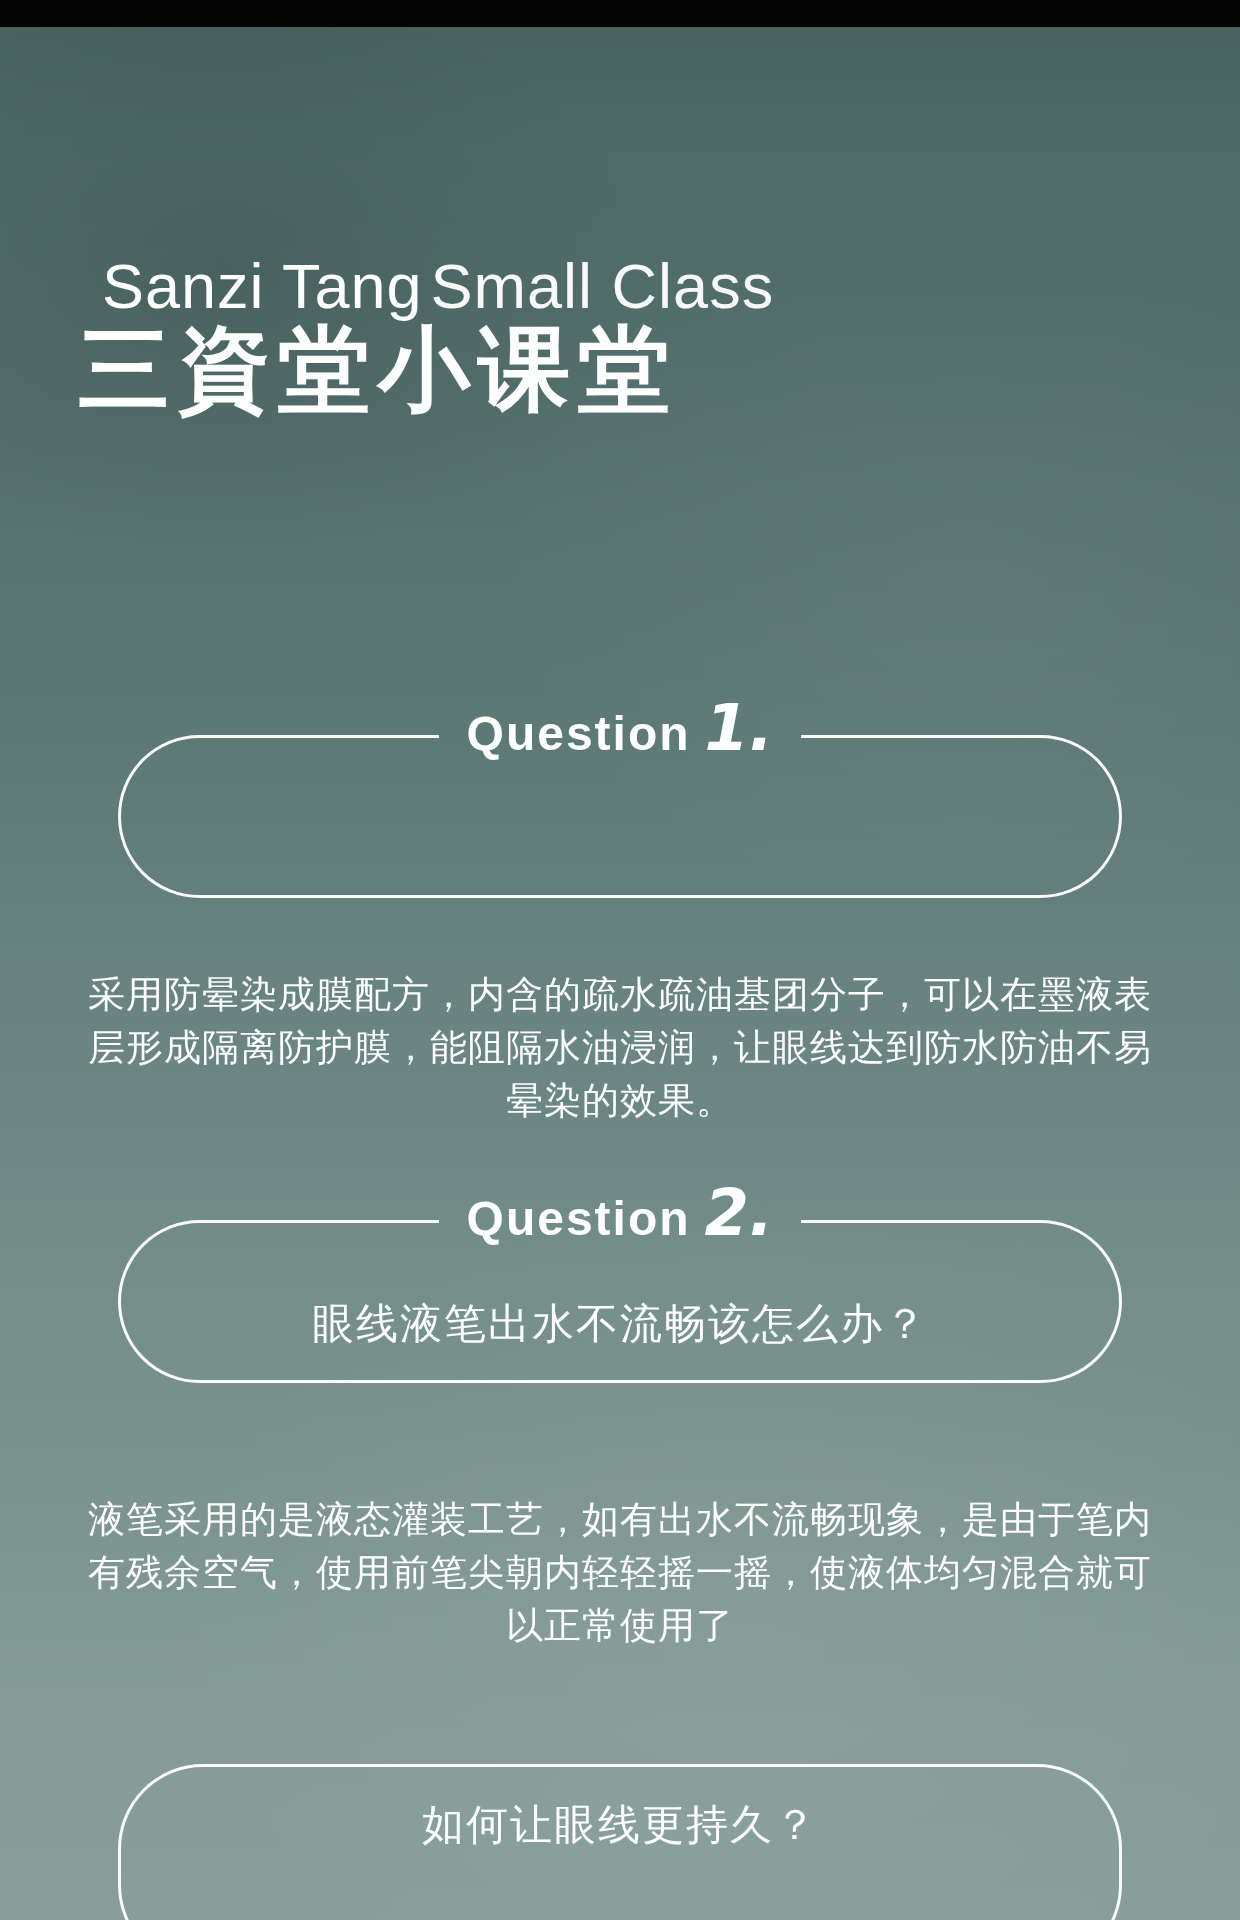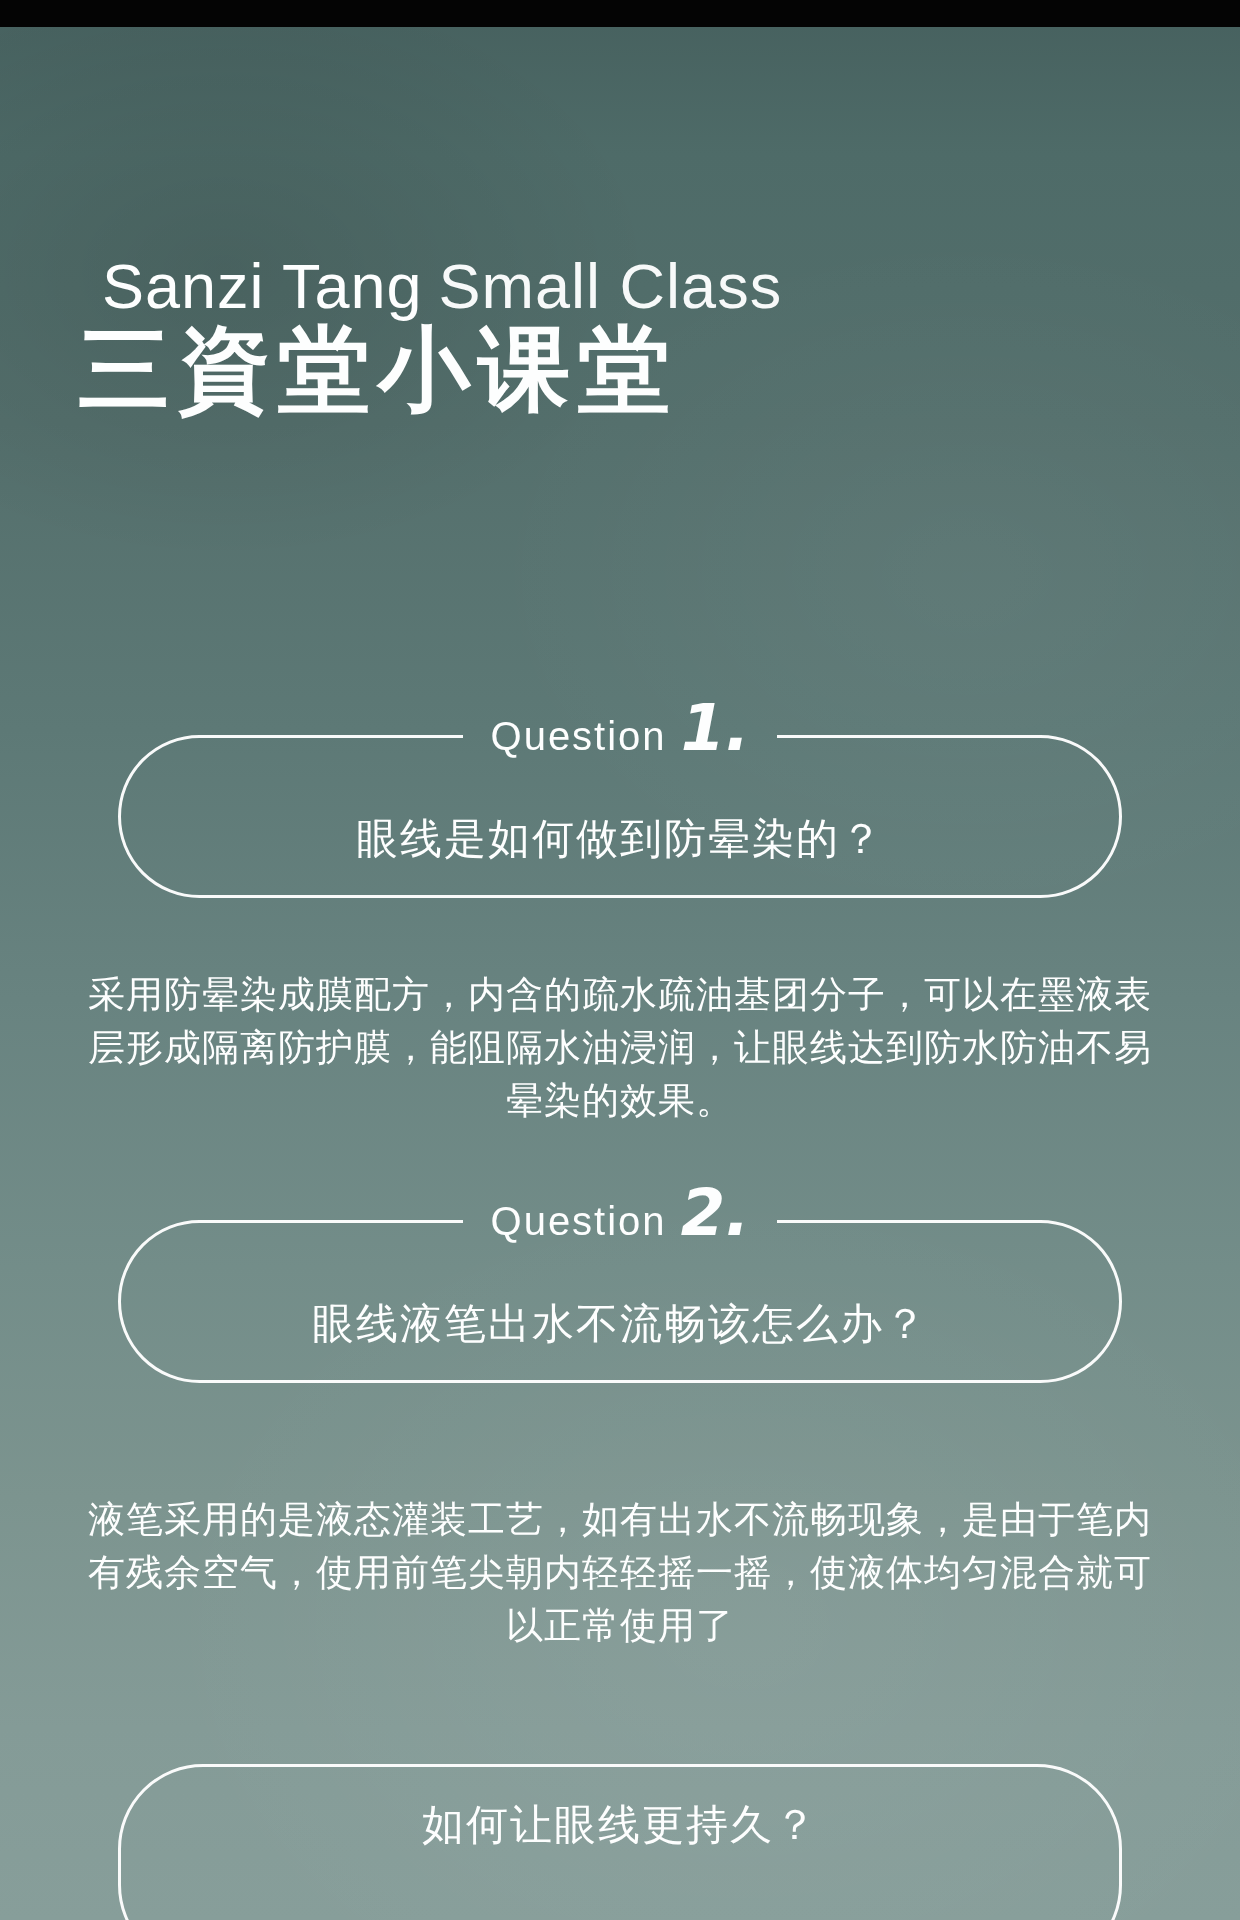--- a/index.html
+++ b/index.html
@@ -39,21 +39,21 @@
   .header{
     position:absolute;left:78px;top:252px;z-index:2;
     color:#fdfefe;
   }
   .title-en{
     font-size:63px;line-height:1.1;
     letter-spacing:1px;
     white-space:nowrap;
   }
   .title-en .en-bold{font-weight:400;margin-left:24px;}
-  .title-en .en-light{font-weight:400;margin-left:16px;opacity:.97;}
+  .title-en .en-light{font-weight:400;margin-left:8px;opacity:.97;}
   .title-cn{
     font-size:92px;line-height:1.05;
     font-weight:700;
     letter-spacing:8px;
     white-space:nowrap;
   }
   fieldset.qbox{
     position:absolute;left:118px;
     width:1004px;height:206px;
     margin:0;padding:0 40px;
@@ -67,21 +67,21 @@
   .qbox-1{top:692px;}
   .qbox-2{top:1177px;}
   .qbox-3{top:1764px;}
   legend.qlegend{
     margin:0 auto;
     padding:0 28px;
     line-height:72px;
     white-space:nowrap;
   }
   .q-word{
-    font-size:40px;font-weight:400;
+    font-size:48px;font-weight:700;
     letter-spacing:2px;
     color:#fdfefe;
   }
   .q-num{
     font-size:64px;font-weight:700;font-style:italic;
     margin-left:14px;
     color:#fdfefe;
     font-family:"DejaVu Sans","Liberation Sans",sans-serif;
   }
   .qtext{
@@ -116,21 +116,20 @@
     <div class="title-en">
       <span class="en-bold">Sanzi Tang</span><span class="en-light">Small Class</span>
     </div>
     <div class="title-cn">三資堂小课堂</div>
   </div>
 
   <fieldset class="qbox qbox-1">
     <legend class="qlegend">
       <span class="q-word">Question</span><span class="q-num">1.</span>
     </legend>
-    <div class="qtext">眼线是如何做到防晕染的？</div>
   </fieldset>
 
   <p class="answer answer-1">采用防晕染成膜配方，内含的疏水疏油基团分子，可以在墨液表层形成隔离防护膜，能阻隔水油浸润，让眼线达到防水防油不易晕染的效果。</p>
 
   <fieldset class="qbox qbox-2">
     <legend class="qlegend">
       <span class="q-word">Question</span><span class="q-num">2.</span>
     </legend>
     <div class="qtext">眼线液笔出水不流畅该怎么办？</div>
   </fieldset>

